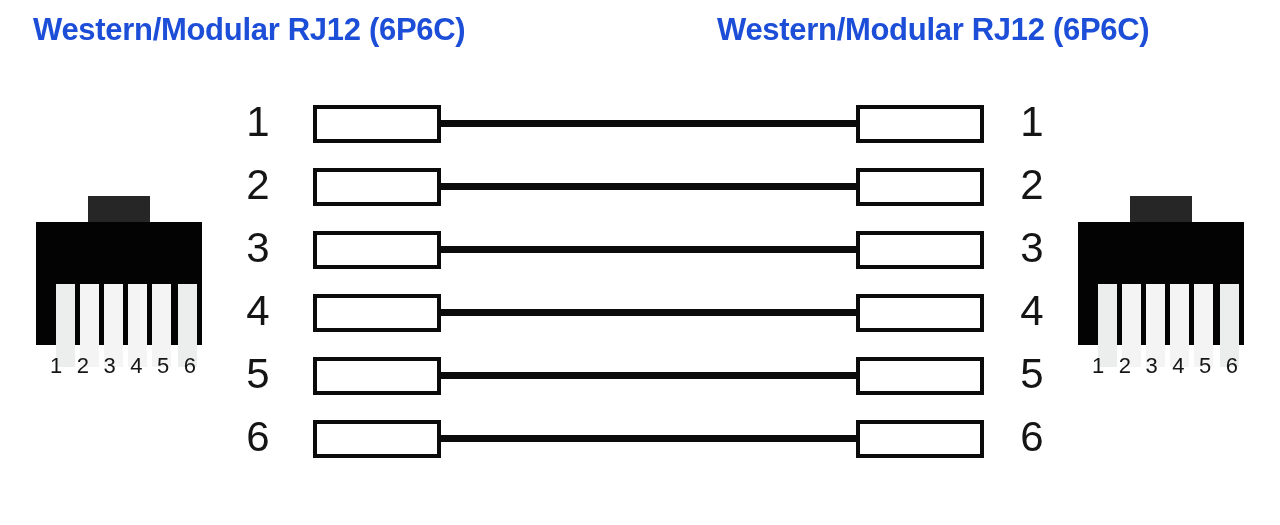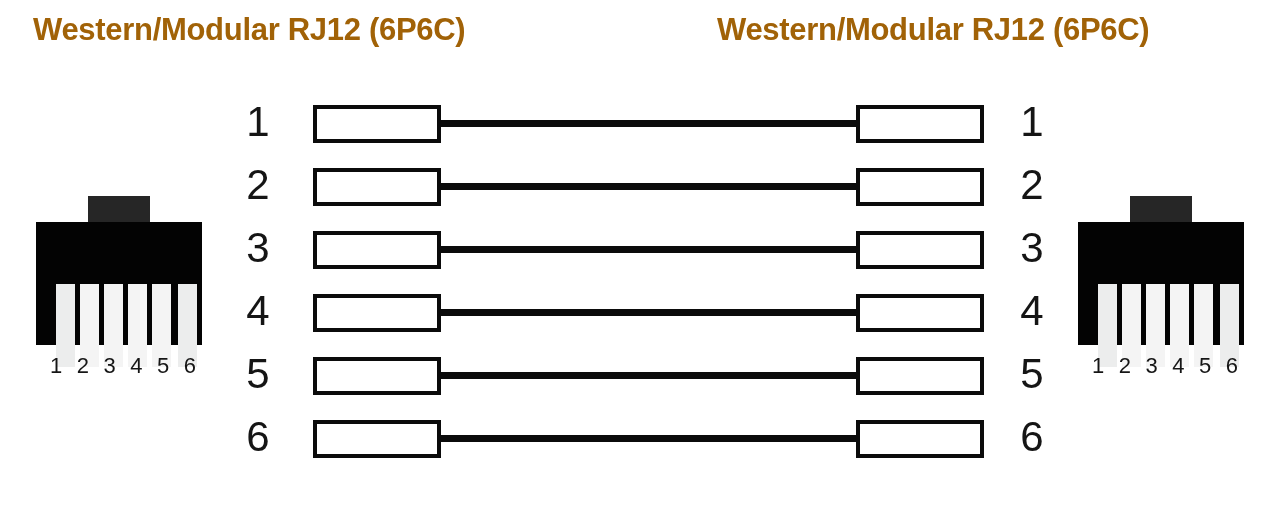--- a/index.html
+++ b/index.html
@@ -22,21 +22,21 @@
   }
 
   
   .diagram-title {
     position: absolute;
     top: 12px;
     font-family: "Liberation Sans", sans-serif;
     font-weight: bold;
     font-size: 31px;
     letter-spacing: -0.3px;
-    color: #a16207;
+    color: #1d4ed8;
     white-space: nowrap;
   }
   .title-left  { left: 33px;  }
   .title-right { left: 717px; }
 
   
   .connector {
     position: absolute;
     width: 166px;
     height: 165px;

